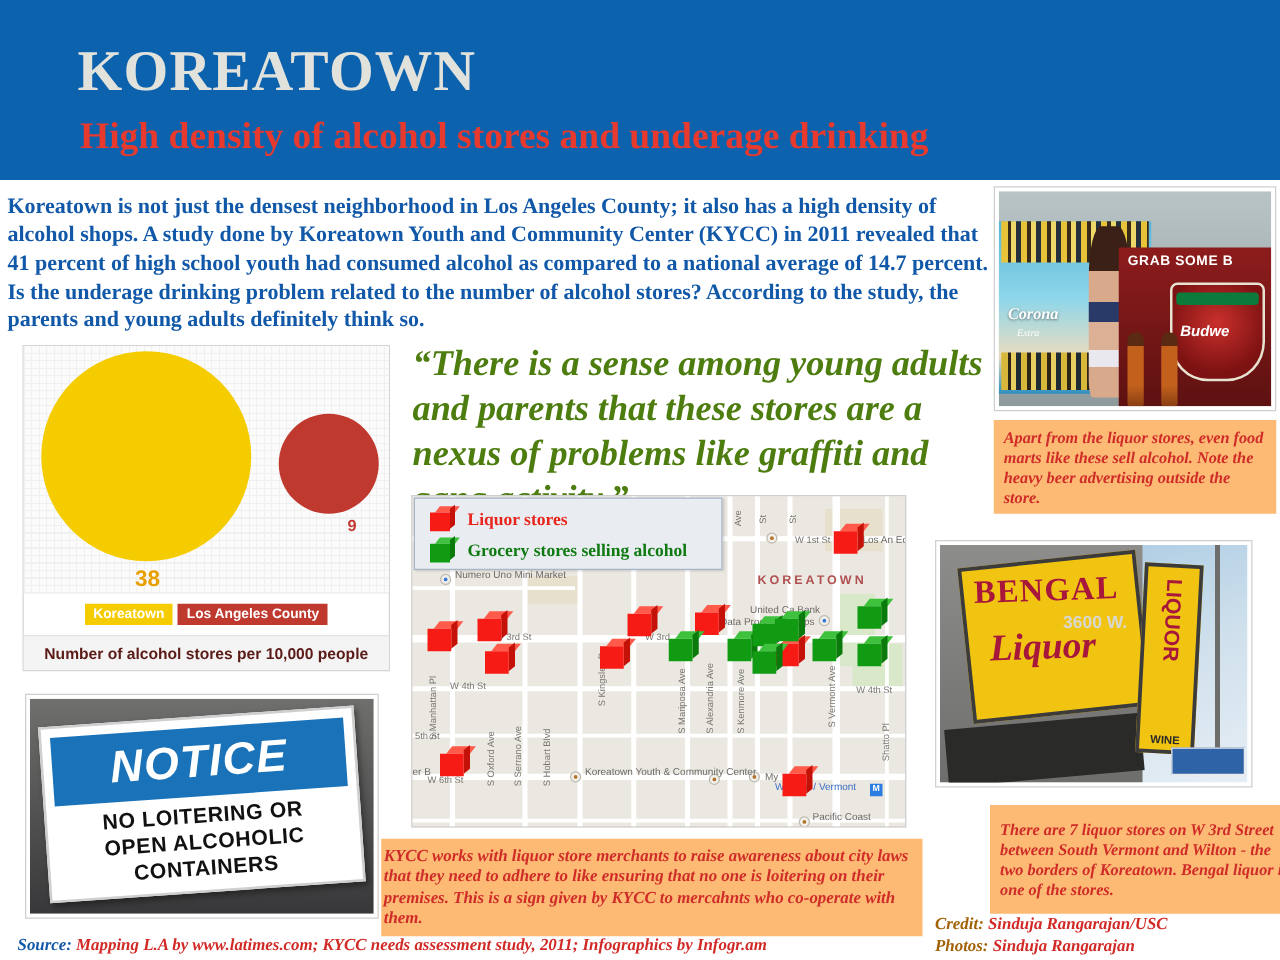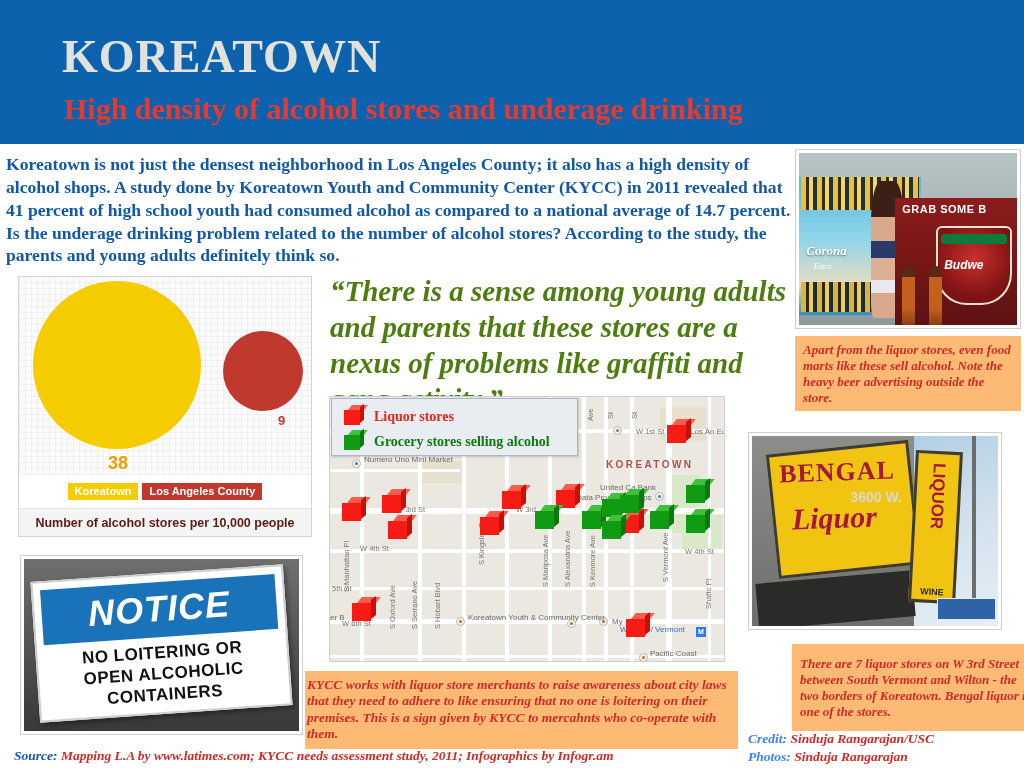--- a/index.html
+++ b/index.html
@@ -334,21 +334,21 @@
     font-family: "Liberation Serif", serif; font-style: italic; font-weight: bold;
     font-size: 13.5px; color: #d12a26;
   }
   #source-line .lbl { color: #1158a8; }
 
   #credit-block {
     position: absolute; left: 748px; top: 730px;
     font-family: "Liberation Serif", serif; font-style: italic; font-weight: bold;
     font-size: 13.5px; color: #d12a26; line-height: 1.32;
   }
-  #credit-block .lbl { color: #3b82f6; }
+  #credit-block .lbl { color: #a16207; }
 </style>
 </head>
 <body>
 
 <div id="header">
   <div id="header-title">KOREATOWN</div>
   <div id="header-subtitle">High density of alcohol stores and underage drinking</div>
 </div>
 
 <div id="intro">Koreatown is not just the densest neighborhood in Los Angeles County; it also has a high density of alcohol shops. A study done by Koreatown Youth and Community Center (KYCC) in 2011 revealed that 41 percent of high school youth had consumed alcohol as compared to a national average of 14.7 percent. Is the underage drinking problem related to the number of alcohol stores? According to the study, the parents and young adults definitely think so.</div>

